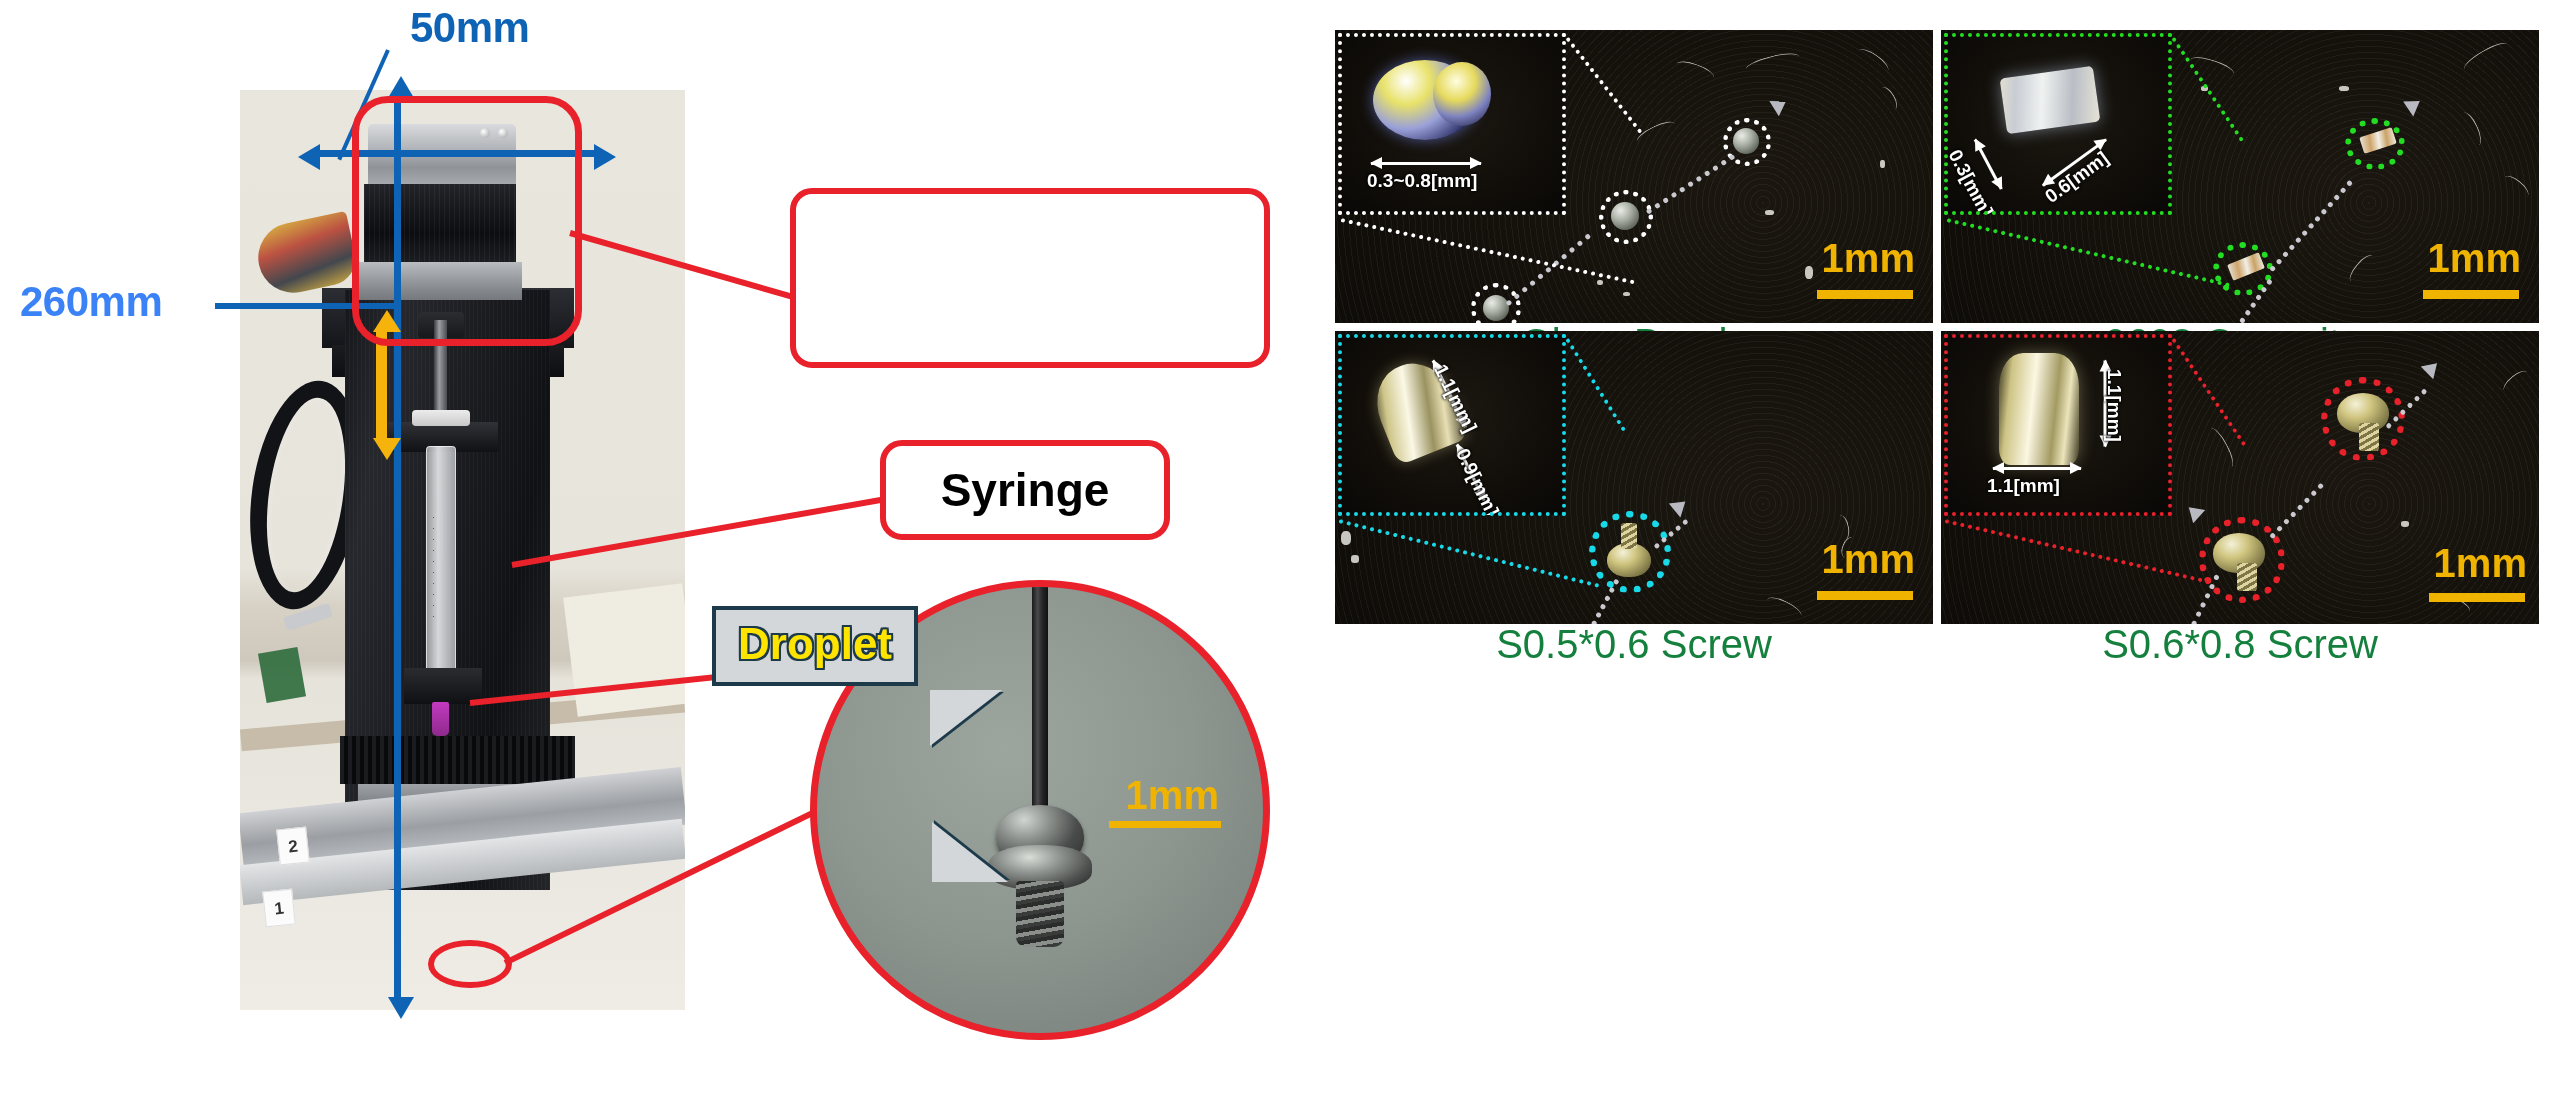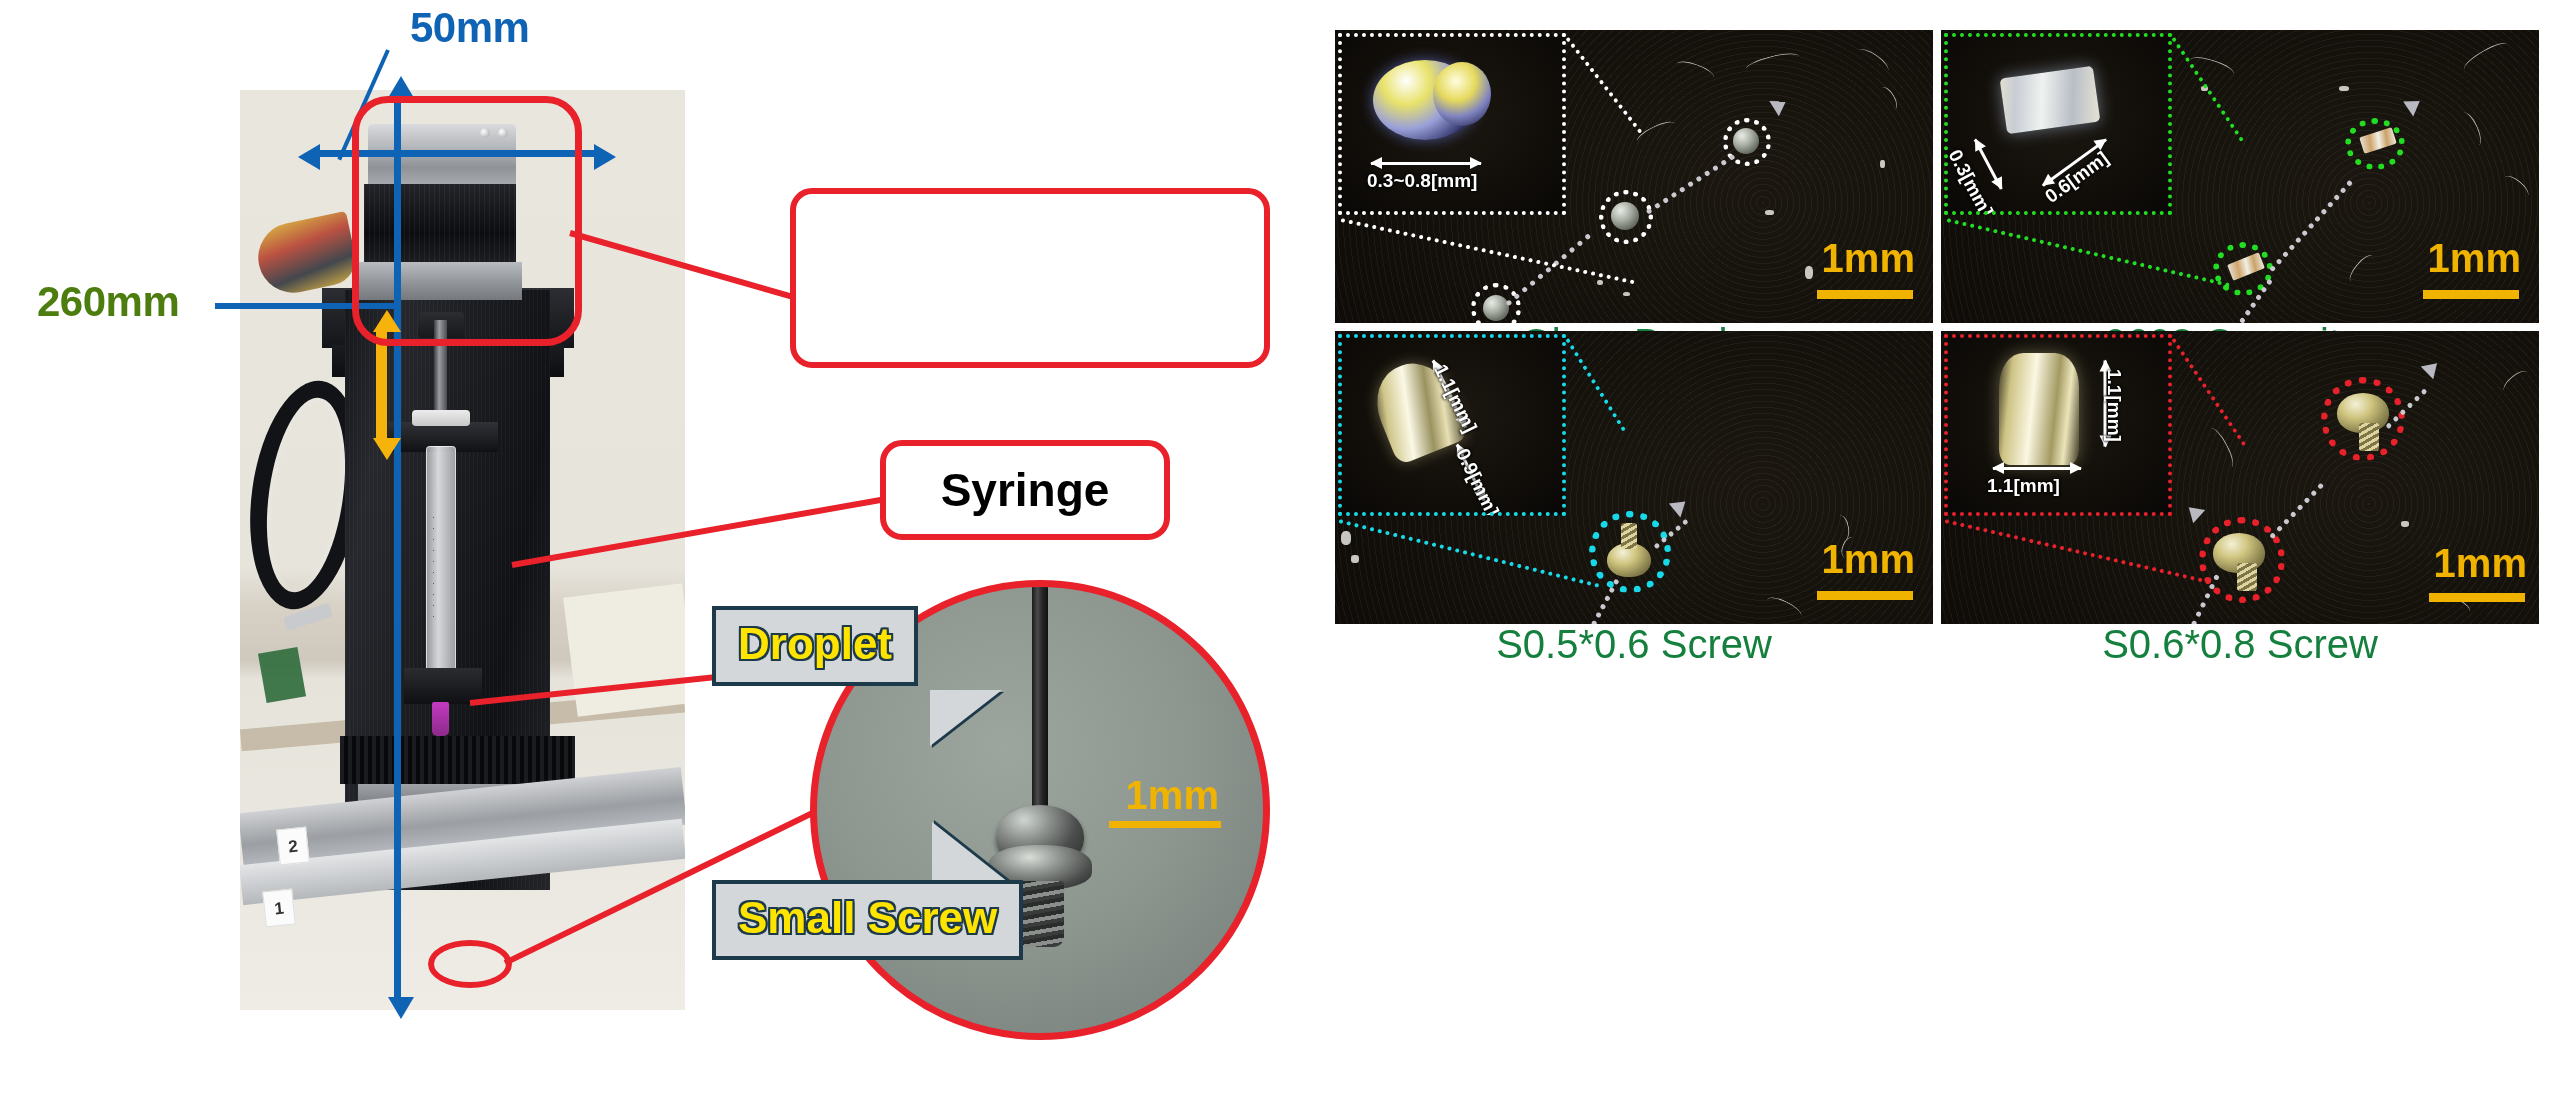--- a/index.html
+++ b/index.html
@@ -91,21 +91,21 @@
     border-top:13px solid transparent;border-bottom:13px solid transparent;}
   .blue-h-line:before{left:-20px;border-right:22px solid #0f63b4;}
   .blue-h-line:after{right:-20px;border-left:22px solid #0f63b4;}
   .blue-v-line{position:absolute;left:394px;top:96px;width:0;height:903px;border-left:7px solid #0f63b4;}
   .blue-v-line:before{content:"";position:absolute;left:-13px;top:-20px;
     border-left:13px solid transparent;border-right:13px solid transparent;border-bottom:22px solid #0f63b4;}
   .blue-v-line:after{content:"";position:absolute;left:-13px;bottom:-20px;
     border-left:13px solid transparent;border-right:13px solid transparent;border-top:22px solid #0f63b4;}
   .lbl-50mm{position:absolute;left:410px;top:4px;font:700 42px "Liberation Sans",sans-serif;color:#0f63b4;letter-spacing:-.5px;}
   .tick-50{position:absolute;left:386px;top:50px;width:4px;height:120px;background:#0f63b4;transform:rotate(24deg);transform-origin:top center;}
-  .lbl-260mm{position:absolute;left:20px;top:278px;font:700 42px "Liberation Sans",sans-serif;color:#4d7c0f;letter-spacing:-.5px;margin-left:17px;}
+  .lbl-260mm{position:absolute;left:20px;top:278px;font:700 42px "Liberation Sans",sans-serif;color:#3b82f6;letter-spacing:-.5px;}
   .lead-260{position:absolute;left:215px;top:303px;width:185px;height:6px;background:#0f63b4;}
   .yellow-arrow{position:absolute;left:376px;top:330px;width:0;height:110px;border-left:11px solid #f5b30b;}
   .yellow-arrow:before{content:"";position:absolute;left:-14px;top:-20px;
     border-left:14px solid transparent;border-right:14px solid transparent;border-bottom:22px solid #f5b30b;}
   .yellow-arrow:after{content:"";position:absolute;left:-14px;bottom:-20px;
     border-left:14px solid transparent;border-right:14px solid transparent;border-top:22px solid #f5b30b;}
 
   
   .red-roundrect{position:absolute;left:352px;top:96px;width:230px;height:250px;
     border:7px solid #e8212a;border-radius:36px;}
@@ -271,21 +271,20 @@
       <div class="mag-needle"></div>
       <div class="mag-droplet"></div>
       <div class="mag-screwhead"></div>
       <div class="mag-thread"></div>
       <div class="mag-scale-text">1mm</div>
       <div class="mag-scale-bar"></div>
     </div>
     <div class="ytail" id="ytail-droplet"></div>
     <div class="ytail" id="ytail-screw"></div>
     <div class="ycall" id="ycall-droplet">Droplet</div>
-    <div class="ycall" id="ycall-screw">Small Screw</div>
   </div>
 
   <div id="right-panel">
     <div class="pgrid">
 
       <div class="panel-wrap">
         <div class="micro">
           <div class="swirl"></div>
           <div class="dust" style="left:430px;top:180px;width:9px;height:5px;"></div>
           <div class="dust" style="left:470px;top:236px;width:8px;height:13px;"></div>

